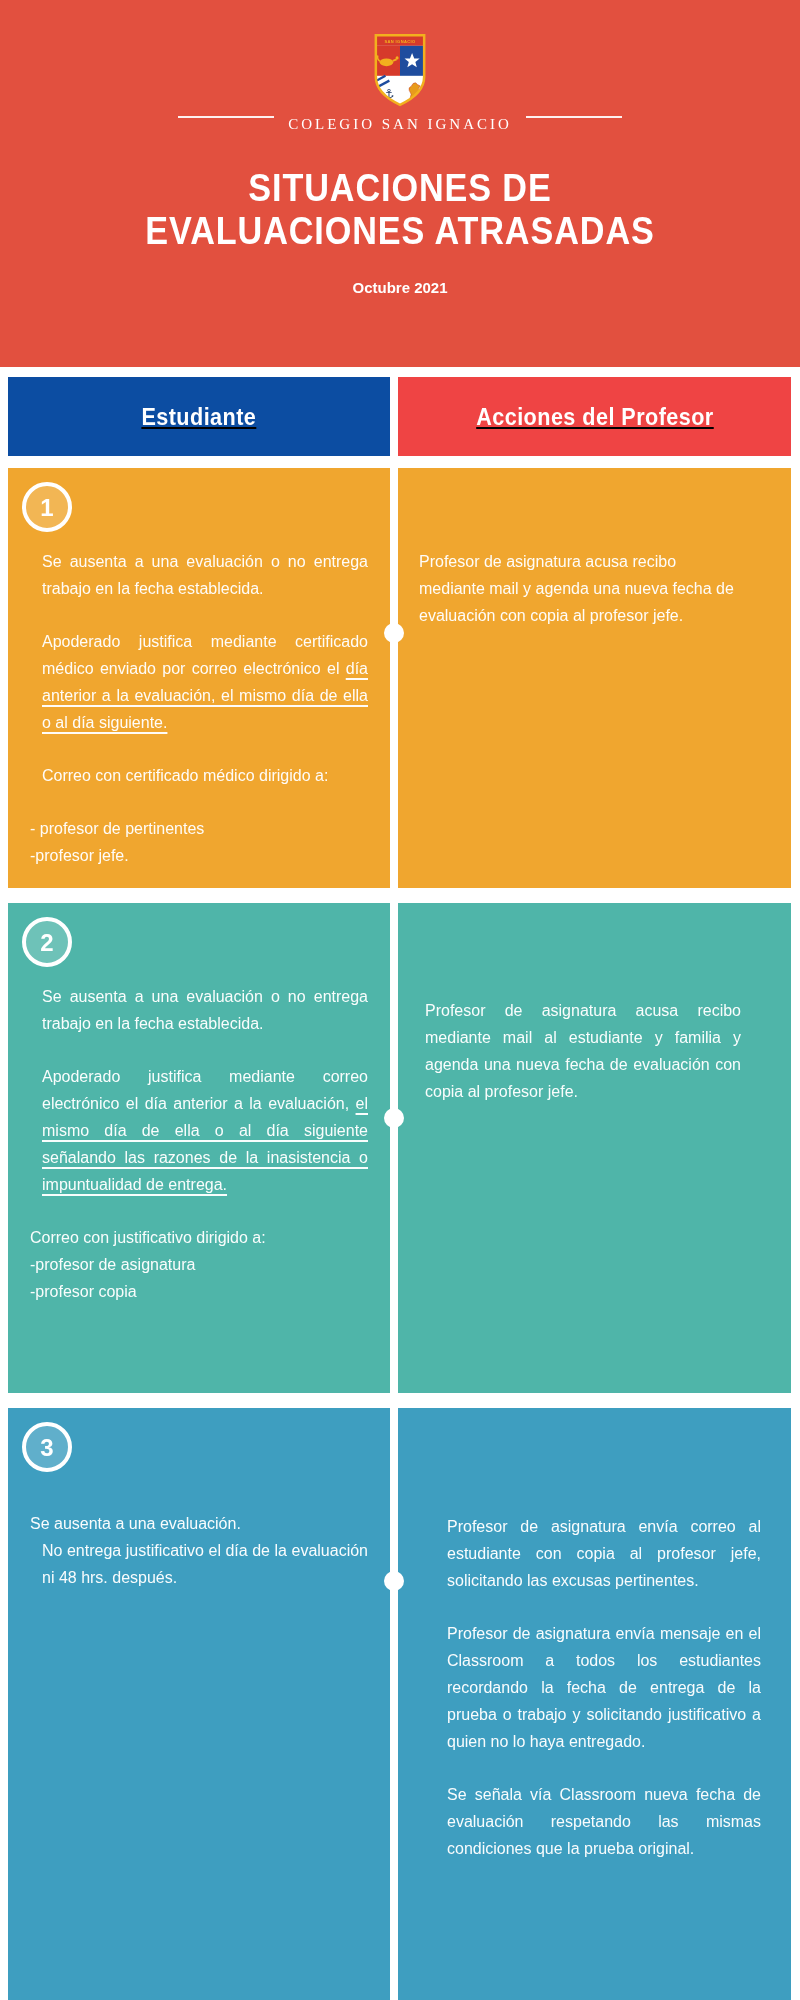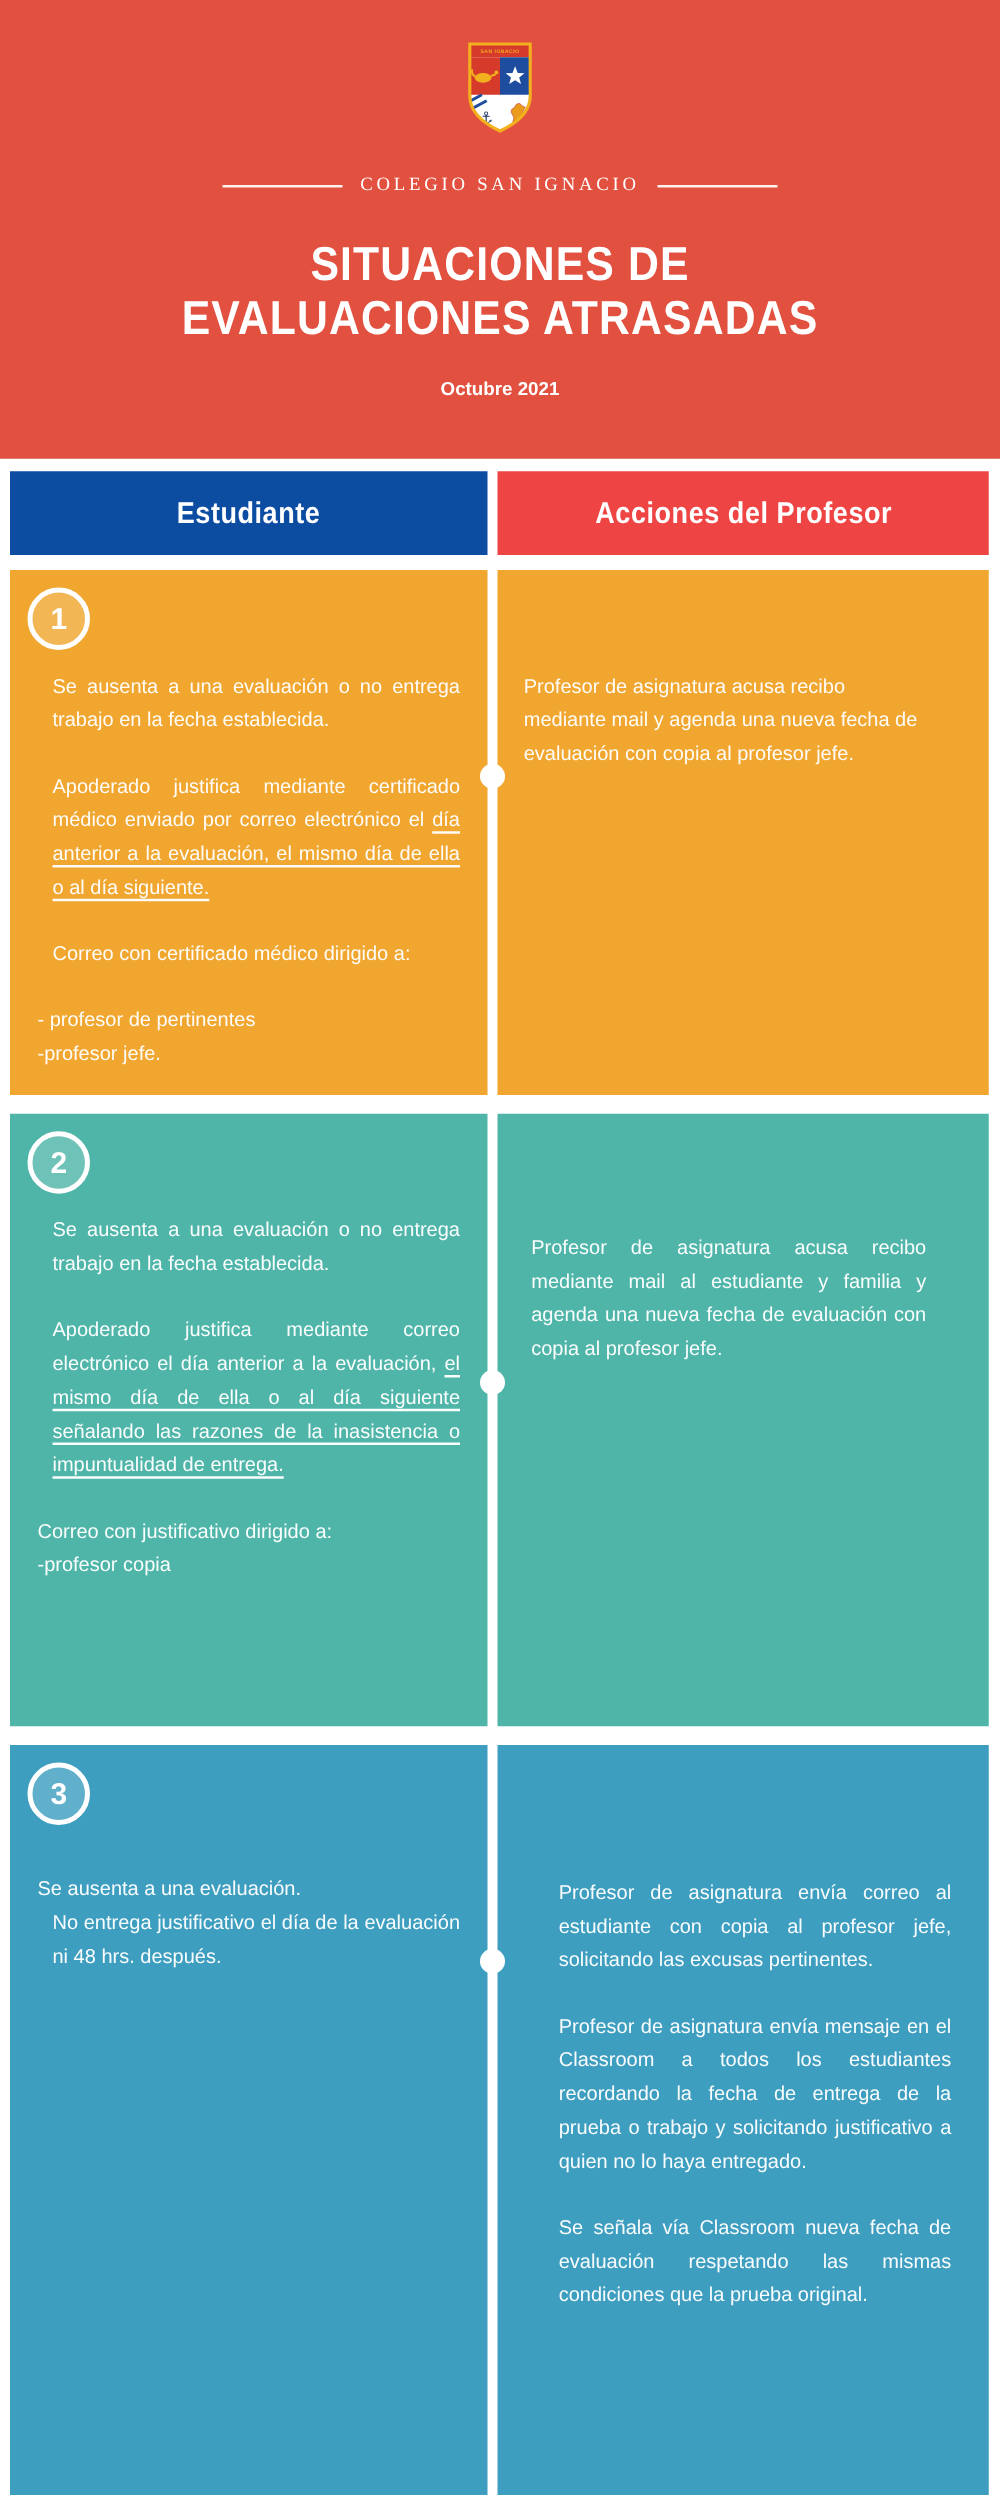--- a/index.html
+++ b/index.html
@@ -10,38 +10,38 @@
     font-family:"Liberation Sans", sans-serif;
   }
 
   
   .hero {
     height:367px;
     display:flex; flex-direction:column; align-items:center;
     color:#fff;
   }
   .crest { width:58px; height:76px; margin-top:32px; }
-  .school-row { display:flex; align-items:center; gap:14px; margin-top:32px; }
+  .school-row { display:flex; gap:14px; margin-top:8px; }
   .rule { display:block; width:96px; height:2px; background:rgba(255,255,255,.92); }
   .school-name {
     font-family:"Liberation Serif", serif;
     font-size:15px; letter-spacing:3px; white-space:nowrap;
   }
   .title { margin:34px 0 0; text-align:center; font-weight:bold; }
   .title-line {
     display:block; font-size:38px; line-height:43px; letter-spacing:1px;
     transform:scaleX(0.9); transform-origin:center;
     white-space:nowrap;
   }
   .date { margin-top:26px; font-size:15px; font-weight:bold; }
 
   
   .col-headers {
     display:grid; grid-template-columns:382px 393px; gap:8px;
-    margin:10px 9px 12px 8px; height:67px;
+    margin:10px 9px 12px 8px; height:79px;text-decoration:underline;
   }
   .col-header {
     display:flex; align-items:center; justify-content:center;
     color:#fff; font-weight:bold;
   }
   .col-header span {
     display:inline-block; font-size:24px; letter-spacing:.5px;
     transform:scaleX(0.9); transform-origin:center; white-space:nowrap;
   }
 
@@ -157,20 +157,21 @@
     </div>
     <span class="divider-dot"></span>
   </section>
 
   <section class="row" id="row2">
     <div class="cell cell-left" style="background-color: rgb(79, 181, 169);">
       <div class="num-circle">2</div>
       <p class="just">Se ausenta a una evaluación o no entrega trabajo en la fecha establecida.</p>
       <p class="just"><span>Apoderado justifica mediante correo electrónico el día anterior a la evaluación, </span><span class="u">el mismo día de ella o al día siguiente señalando las razones de la inasistencia o impuntualidad de entrega. </span></p>
       <p class="line">Correo con justificativo dirigido a:</p>
+      <p class="line">-profesor de asignatura</p>
       <p class="line">-profesor copia</p>
     </div>
     <div class="cell r2" style="background-color: rgb(79, 181, 169);">
       <p>Profesor de asignatura acusa recibo mediante mail al estudiante y familia y agenda una nueva fecha de evaluación con copia al profesor jefe.</p>
     </div>
     <span class="divider-dot"></span>
   </section>
 
   <section class="row" id="row3">
     <div class="cell cell-left" style="background-color: rgb(62, 158, 192);">

